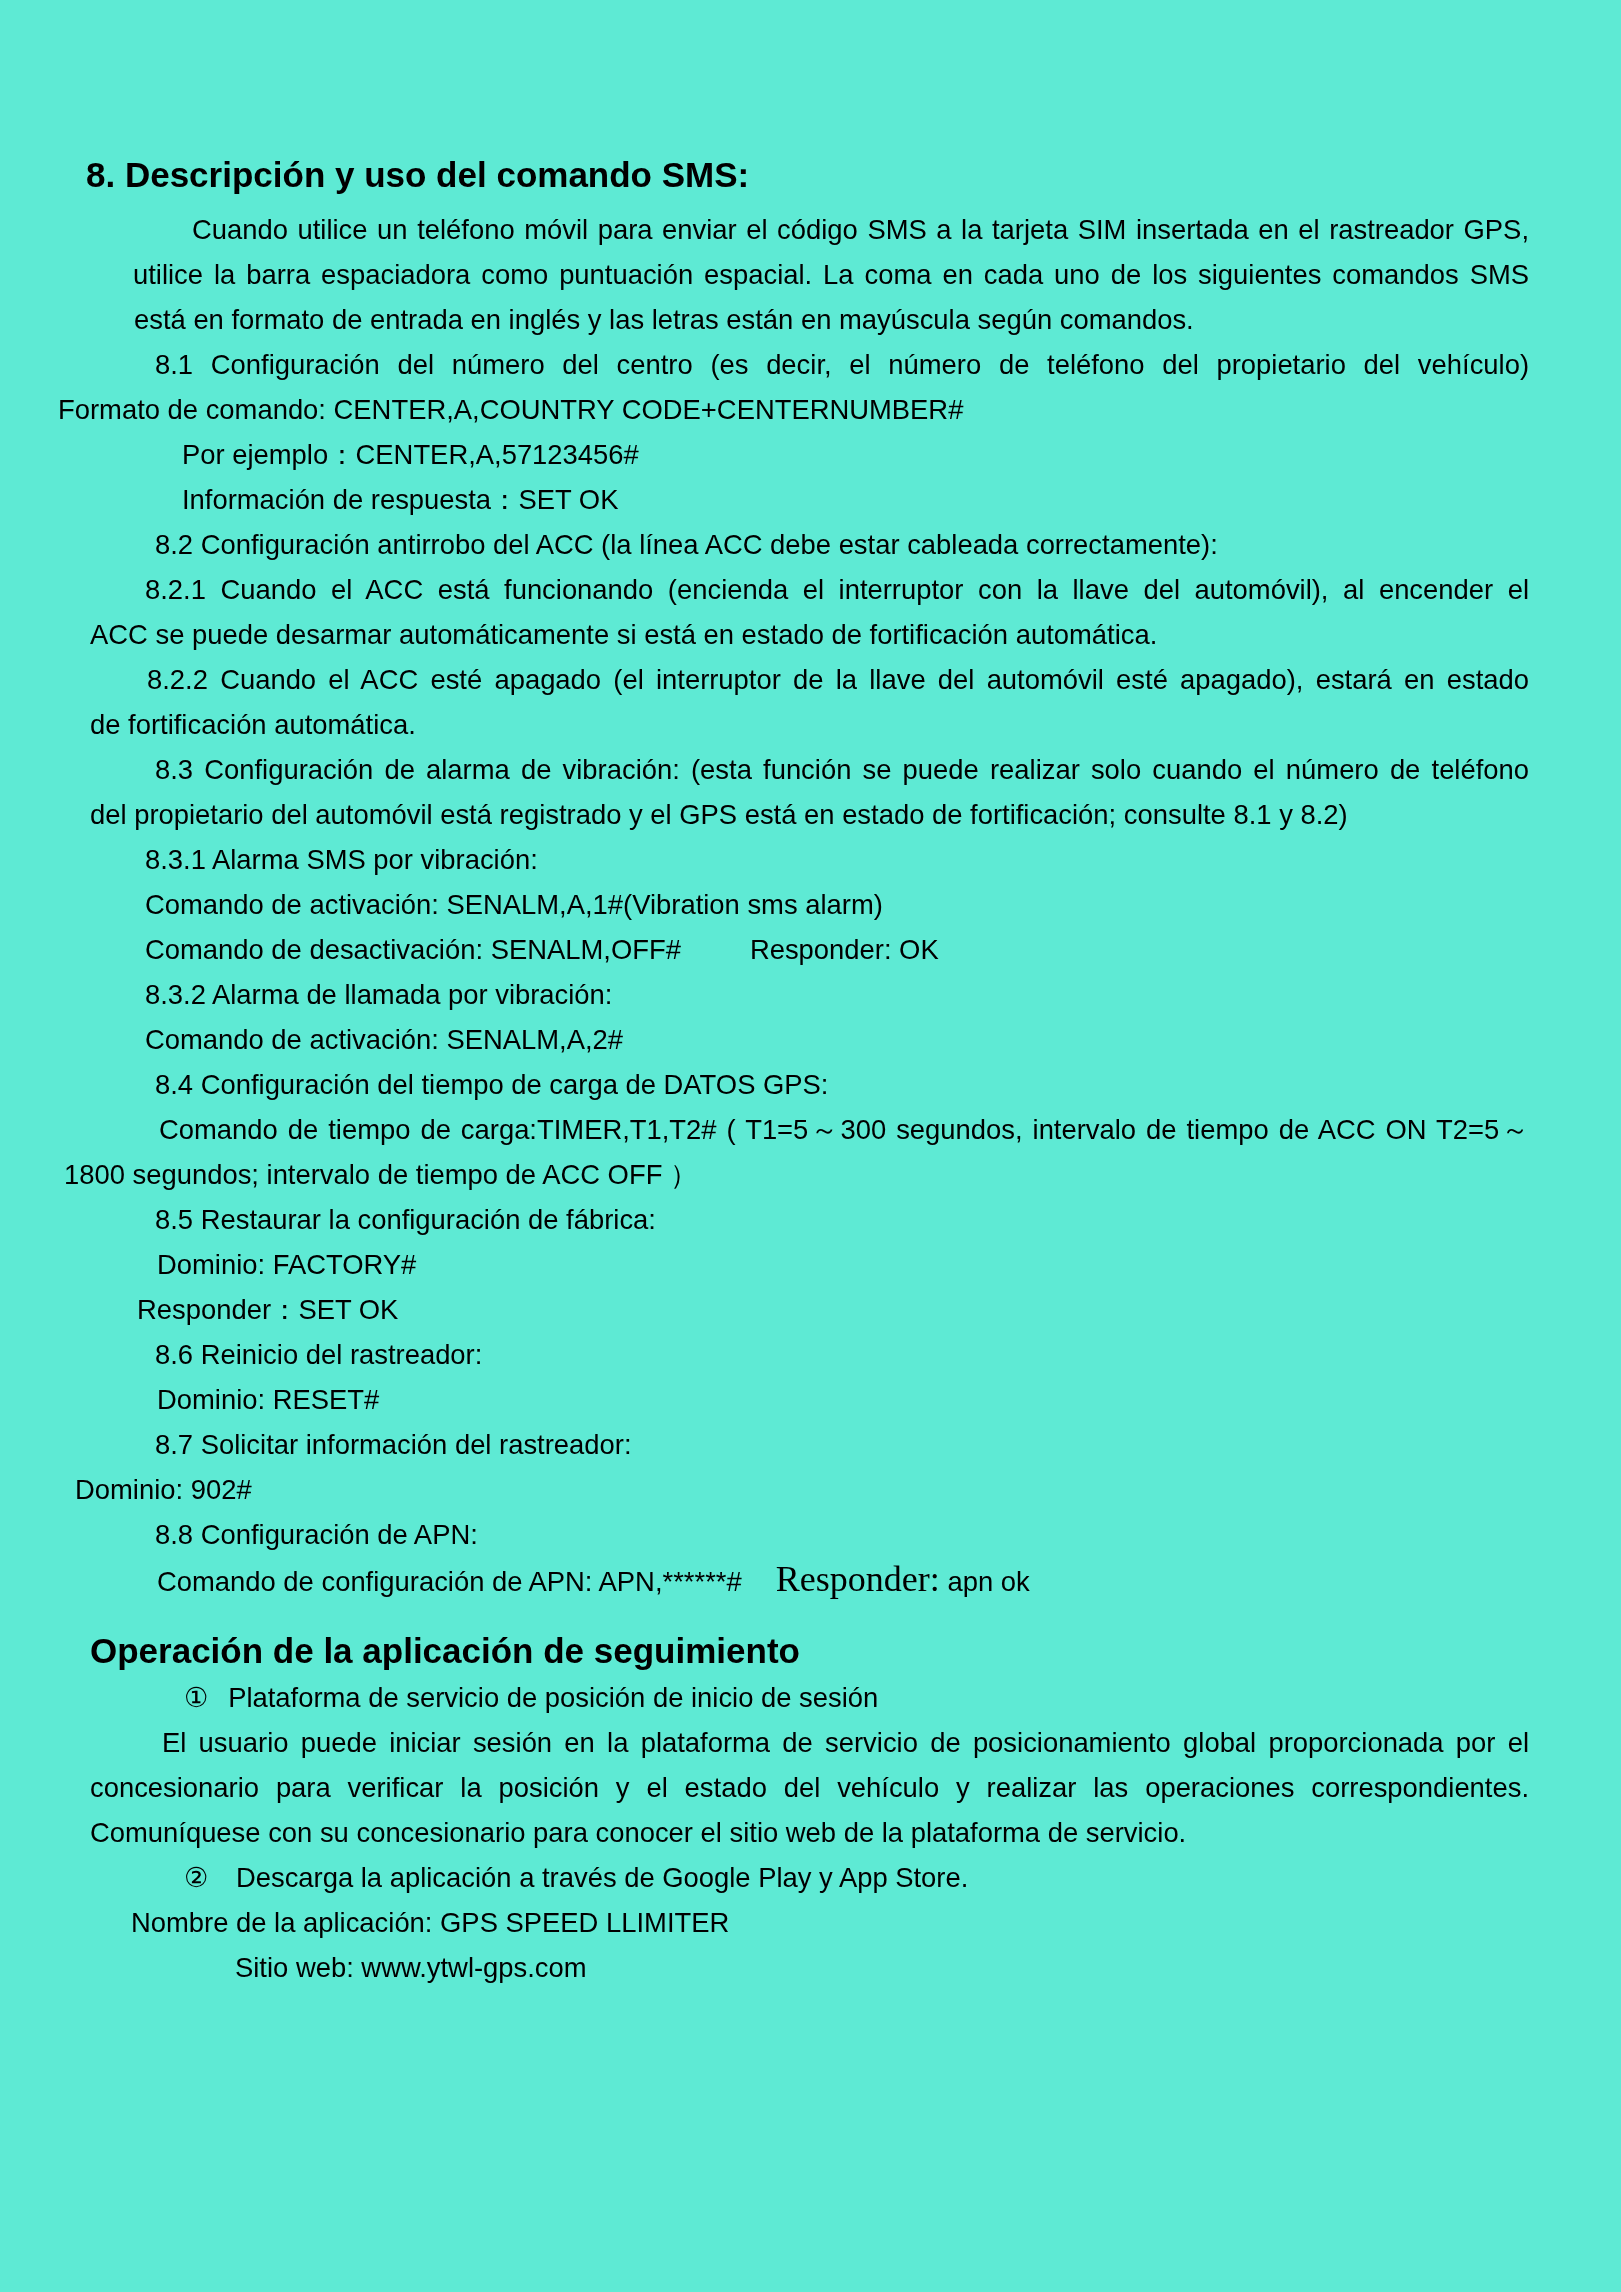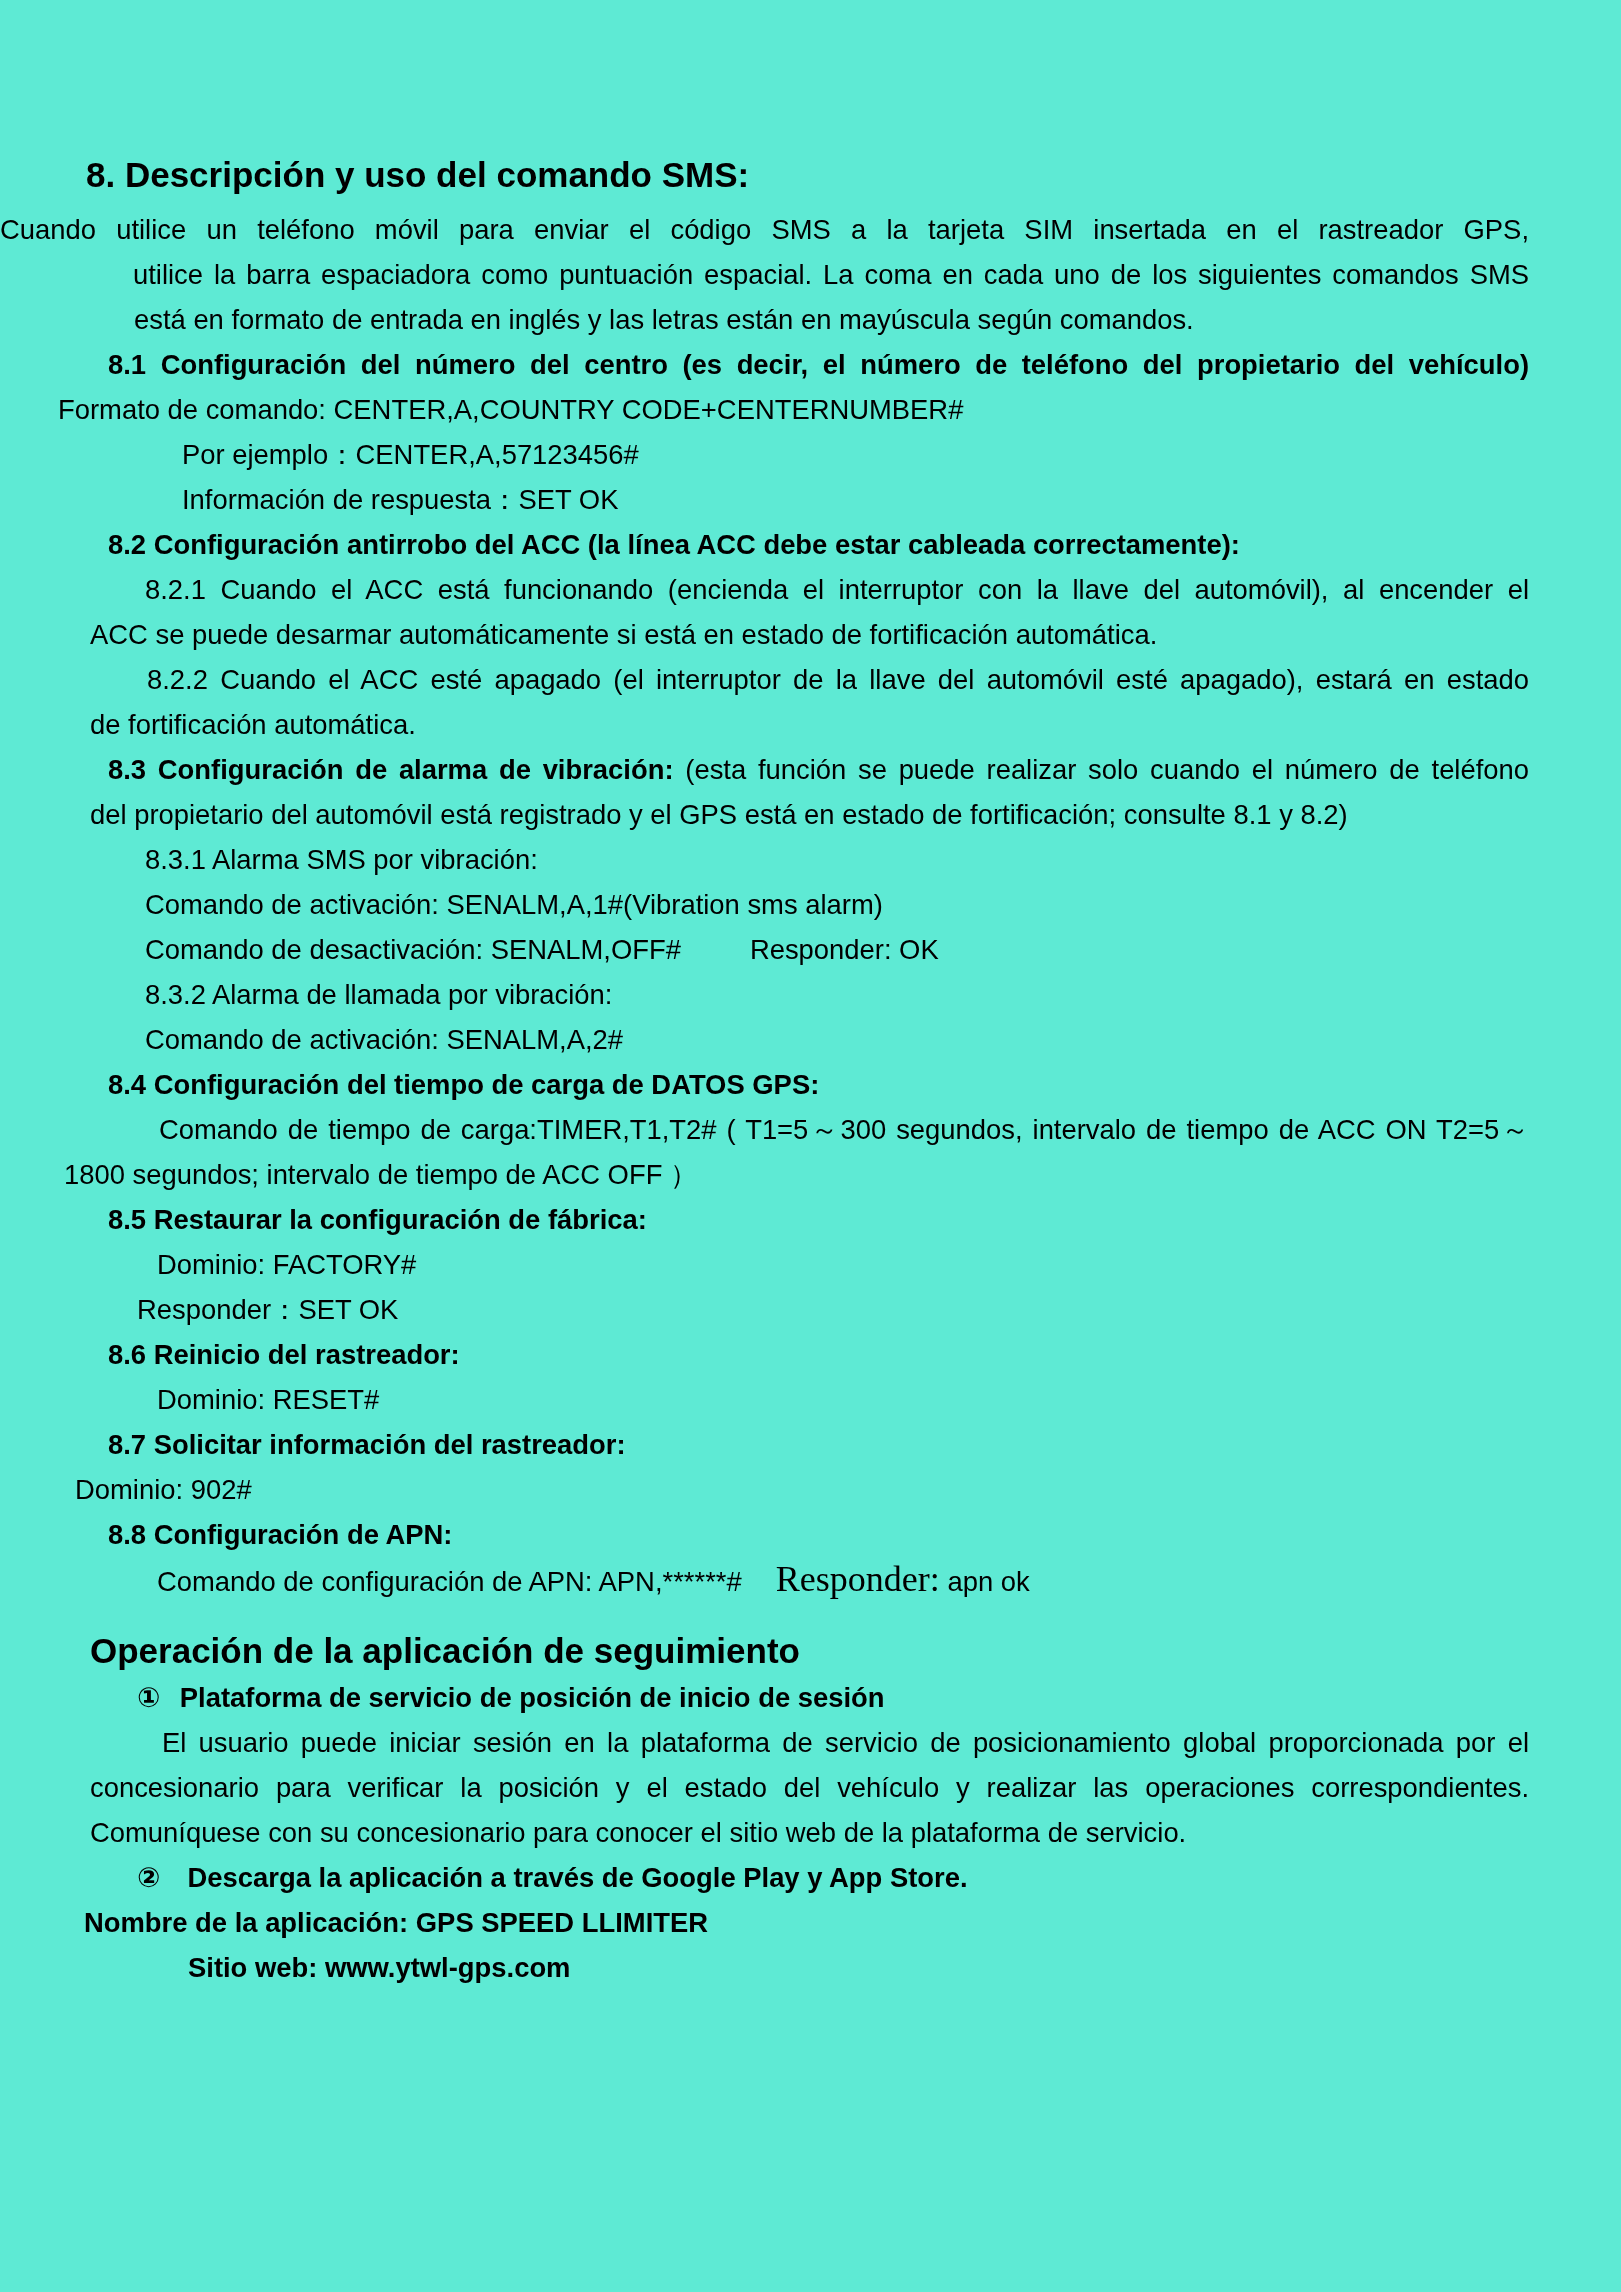--- a/index.html
+++ b/index.html
@@ -11,39 +11,39 @@
     font-size:27.4px;
     overflow:hidden;
   }
   .doc{
     position:absolute;top:0;left:0;width:100%;
     box-sizing:border-box;
     padding:142px 92px 0 0;
   }
   .ln{line-height:45px;white-space:nowrap;}
   .just{white-space:normal;text-align:justify;text-align-last:justify;overflow:hidden;max-height:45px;}
-  .b{font-weight:bold;}
+  .b{font-weight:normal;margin-left:47px;}
   .title{font-size:35px;font-weight:bold;line-height:65px;padding-left:86px;white-space:nowrap;}
   .h2{font-size:35px;font-weight:bold;line-height:49px;margin-top:21.6px;padding-left:90px;white-space:nowrap;}
   .serif{font-family:"Liberation Serif","DejaVu Serif",serif;font-size:36px;}
   .gap70{margin-left:69px;}
   .gap60{margin-left:59px;}
   .gap35{margin-left:34px;}
   .gap20{margin-left:19.6px;}
   .gap28{margin-left:27.4px;}
 </style>
 </head>
 <body>
 
 <div class="page">
   <div class="doc">
 
     <div class="title">8. Descripción y uso del comando SMS:</div>
 
-    <div class="ln just" style="">Cuando utilice un teléfono móvil para enviar el código SMS a la tarjeta SIM insertada en el rastreador GPS,</div>
+    <div class="ln just" style="padding-left:192px">Cuando utilice un teléfono móvil para enviar el código SMS a la tarjeta SIM insertada en el rastreador GPS,</div>
     <div class="ln just" style="padding-left:133px">utilice la barra espaciadora como puntuación espacial. La coma en cada uno de los siguientes comandos SMS</div>
     <div class="ln" style="padding-left:134px">está en formato de entrada en inglés y las letras están en mayúscula según comandos.</div>
 
     <div class="ln just b" style="padding-left:108px">8.1 Configuración del número del centro (es decir, el número de teléfono del propietario del vehículo)</div>
     <div class="ln" style="padding-left:58px">Formato de comando: CENTER,A,COUNTRY CODE+CENTERNUMBER#</div>
     <div class="ln" style="padding-left:182px">Por ejemplo：CENTER,A,57123456#</div>
     <div class="ln" style="padding-left:182px">Información de respuesta：SET OK</div>
 
     <div class="ln b" style="padding-left:108px">8.2 Configuración antirrobo del ACC (la línea ACC debe estar cableada correctamente):</div>
     <div class="ln just" style="padding-left:145px">8.2.1 Cuando el ACC está funcionando (encienda el interruptor con la llave del automóvil), al encender el</div>

